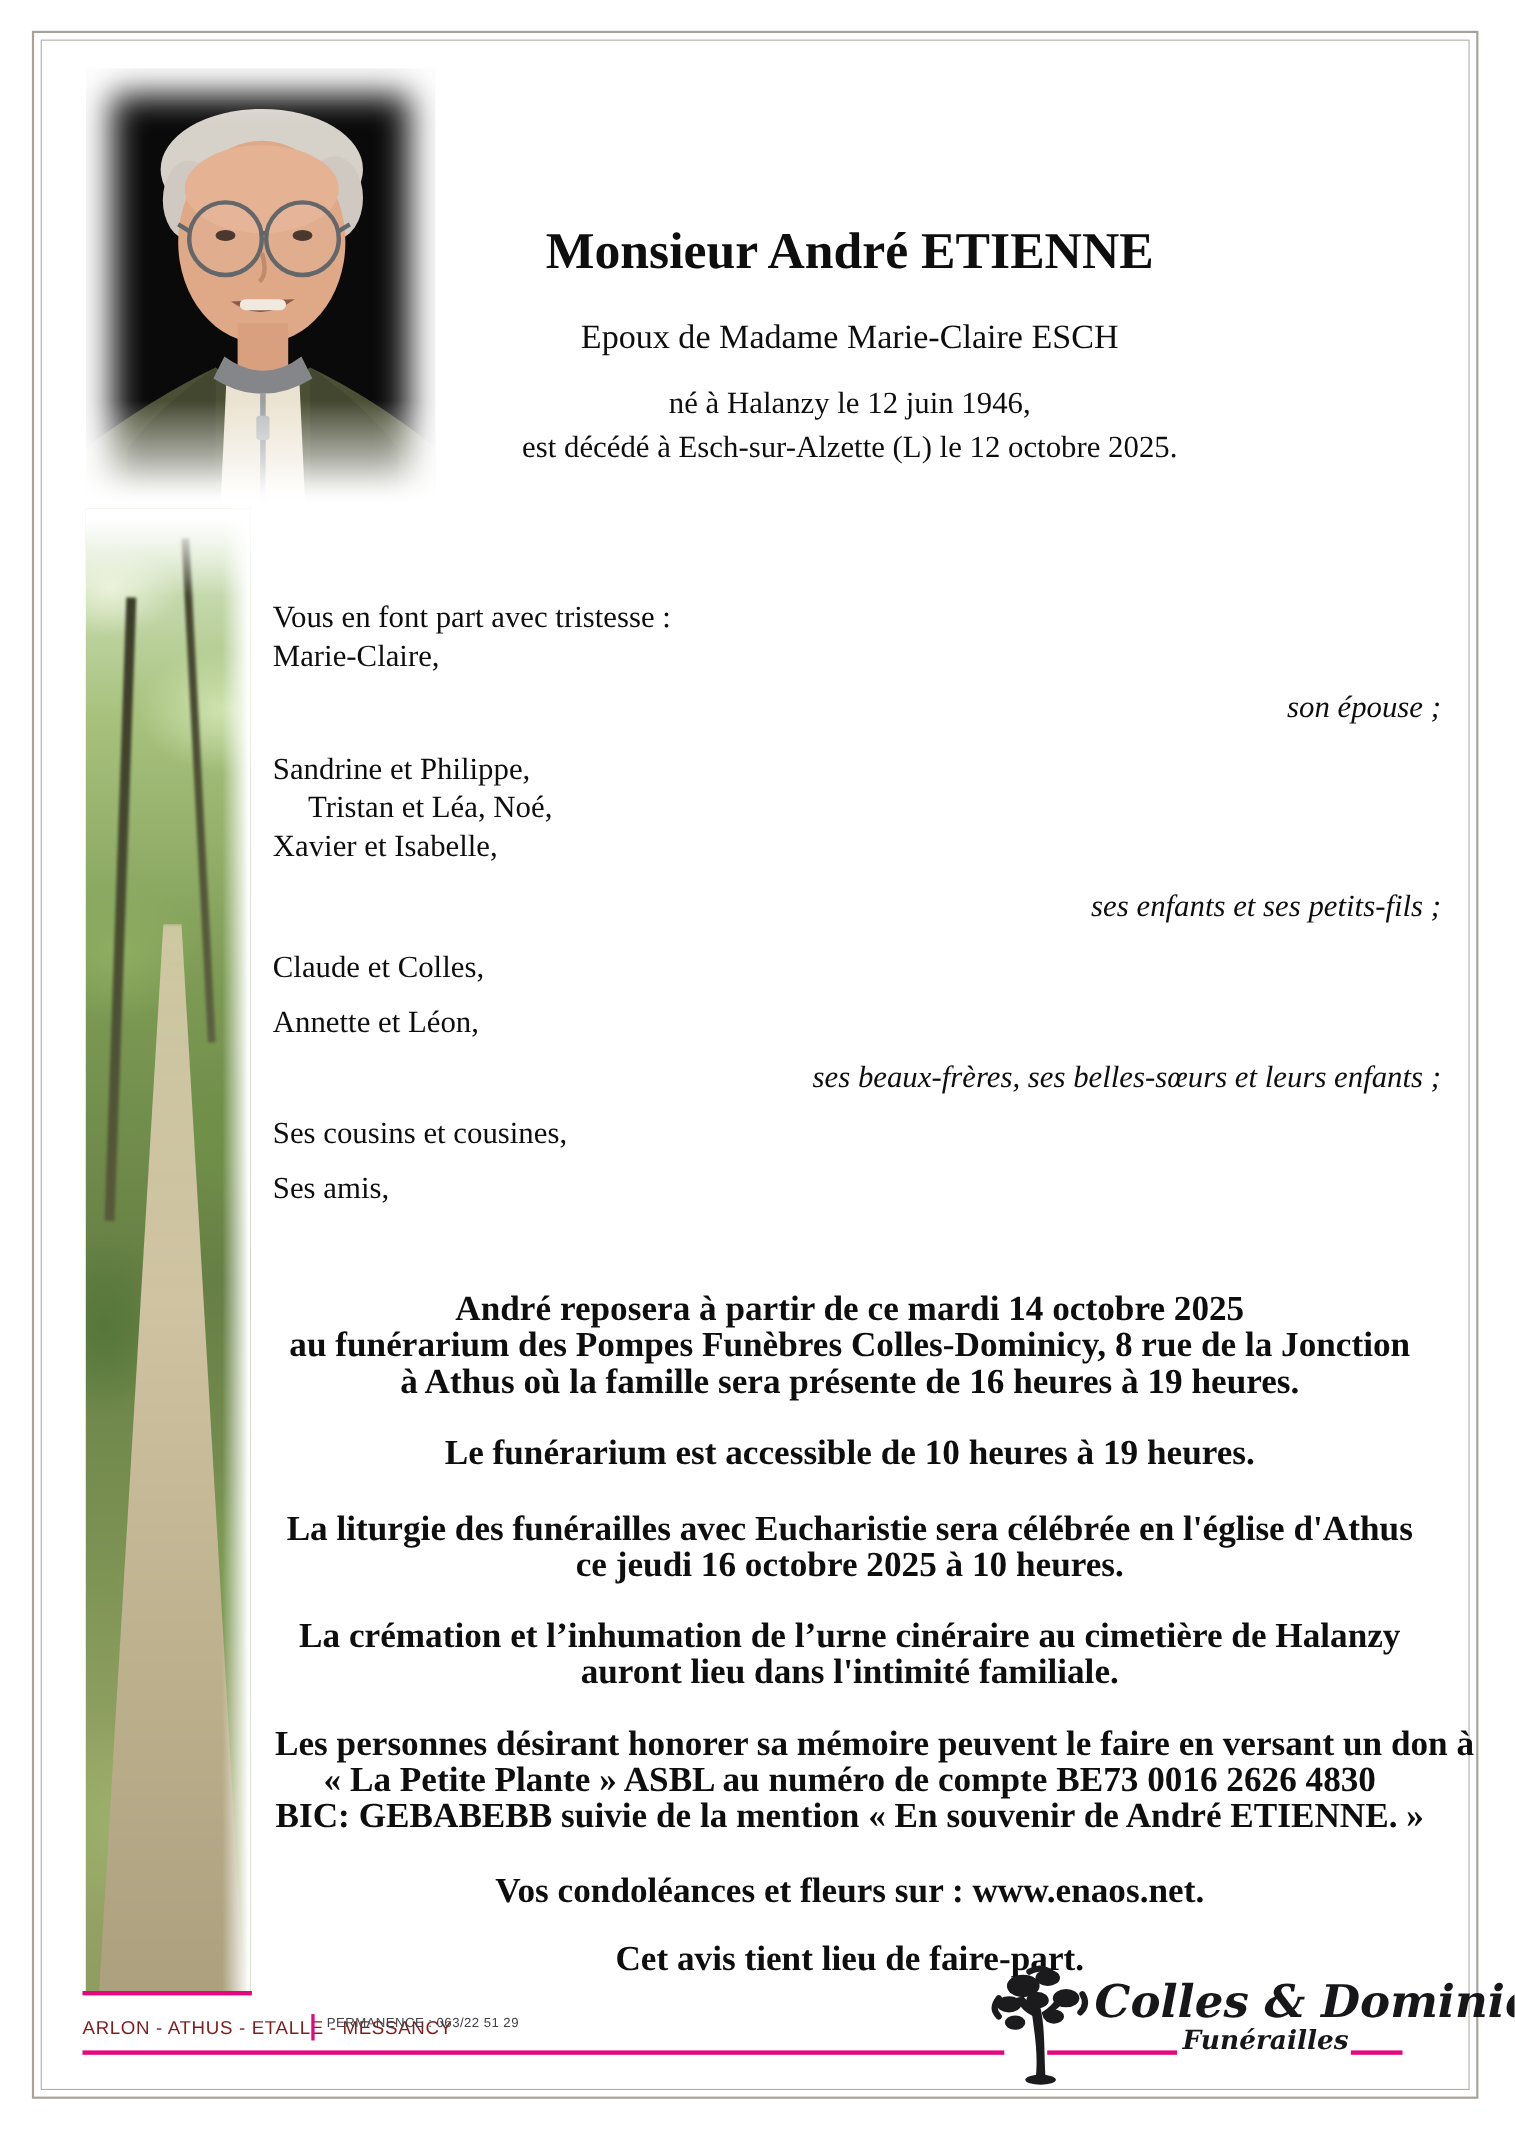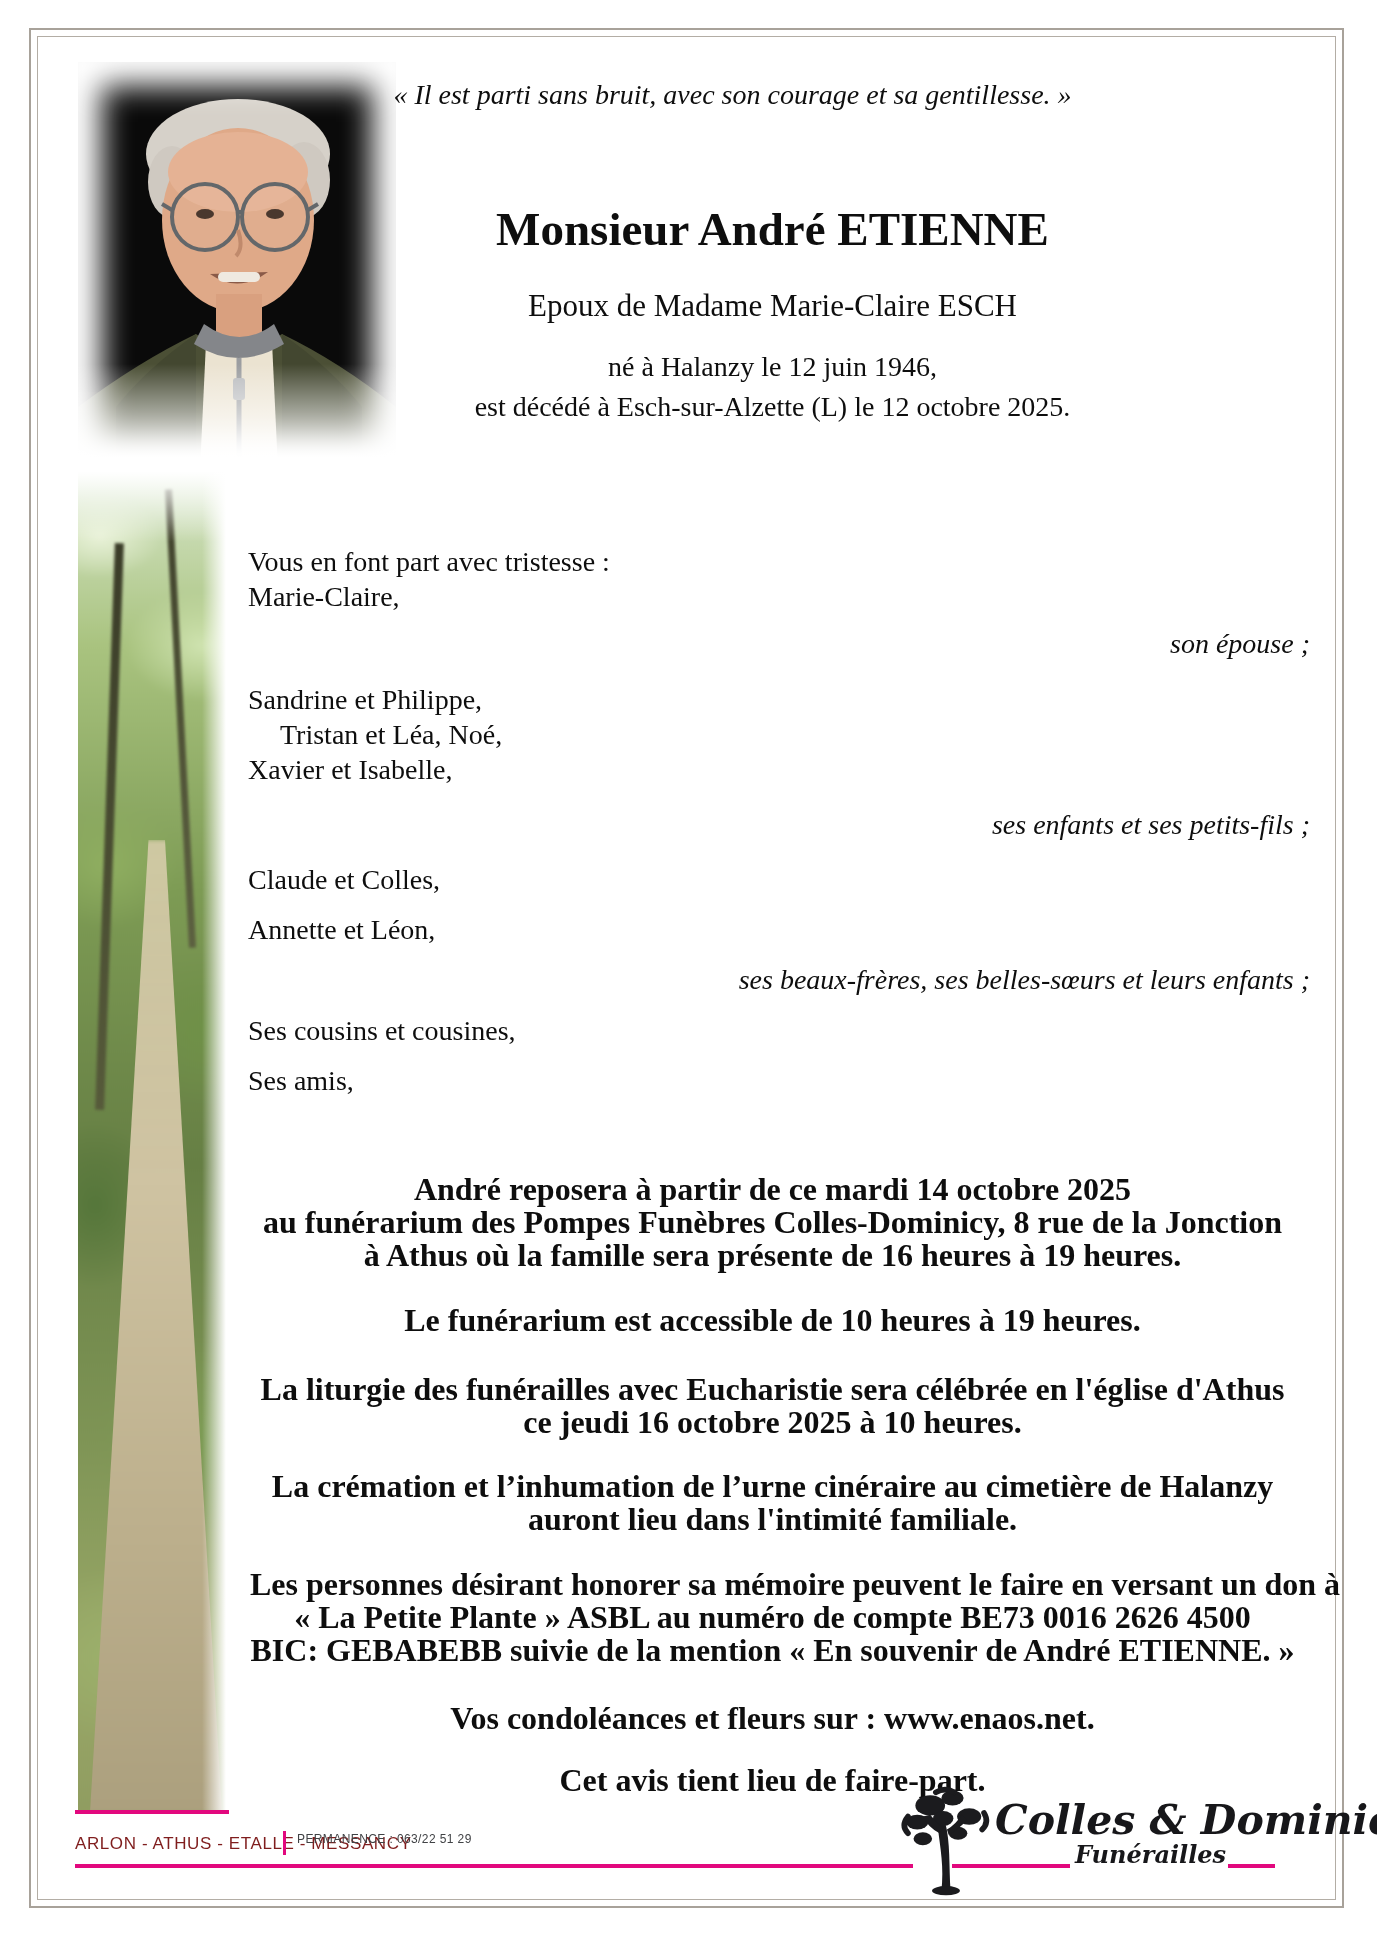--- a/index.html
+++ b/index.html
@@ -116,21 +116,20 @@
   <div class="forest">
     <div class="paint"></div>
     <div class="path"></div>
     <div class="trunk1"></div>
     <div class="trunk2"></div>
     <div class="topfade"></div>
     <div class="rightfade"></div>
   </div>
   <div class="rule strip-underline"></div>
 
-  <div class="t quote" style="top:78px">« Il est parti sans bruit, avec son courage et sa gentillesse. »</div>
   <div class="t maintitle" style="top:212px">Monsieur André ETIENNE</div>
   <div class="t subtitle" style="top:289px">Epoux de Madame Marie-Claire ESCH</div>
   <div class="t center" style="top:350px">né à Halanzy le 12 juin 1946,</div>
   <div class="t center" style="top:390px">est décédé à Esch-sur-Alzette (L) le 12 octobre 2025.</div>
 
   <div class="t leftcol" style="top:545px">Vous en font part avec tristesse :</div>
   <div class="t leftcol" style="top:580px">Marie-Claire,</div>
   <div class="t role" style="top:627px">son épouse ;</div>
 
   <div class="t leftcol" style="top:683px">Sandrine et Philippe,</div>
@@ -151,21 +150,21 @@
 
   <div class="t center bold" style="top:1303px">Le funérarium est accessible de 10 heures à 19 heures.</div>
 
   <div class="t center bold" style="top:1372px">La liturgie des funérailles avec Eucharistie sera célébrée en l'église d'Athus</div>
   <div class="t center bold" style="top:1405px">ce jeudi 16 octobre 2025 à 10 heures.</div>
 
   <div class="t center bold" style="top:1469px">La crémation et l’inhumation de l’urne cinéraire au cimetière de Halanzy</div>
   <div class="t center bold" style="top:1502px">auront lieu dans l'intimité familiale.</div>
 
   <div class="t center bold" style="top:1567px">Les personnes désirant honorer sa mémoire peuvent le faire en versant un don à</div>
-  <div class="t center bold" style="top:1600px">« La Petite Plante » ASBL au numéro de compte BE73 0016 2626 4500</div>
+  <div class="t center bold" style="top:1600px">« La Petite Plante » ASBL au numéro de compte BE73 0016 2626 4830</div>
   <div class="t center bold" style="top:1633px">BIC: GEBABEBB suivie de la mention « En souvenir de André ETIENNE. »</div>
 
   <div class="t center bold" style="top:1701px">Vos condoléances et fleurs sur : www.enaos.net.</div>
   <div class="t center bold" style="top:1763px">Cet avis tient lieu de faire-part.</div>
 
   <div class="cities footer-sans">ARLON - ATHUS - ETALLE - MESSANCY</div>
   <div class="pink-divider"></div>
   <div class="perm footer-sans">PERMANENCE : 063/22 51 29</div>
 
   <div class="rule rule-main"></div>

